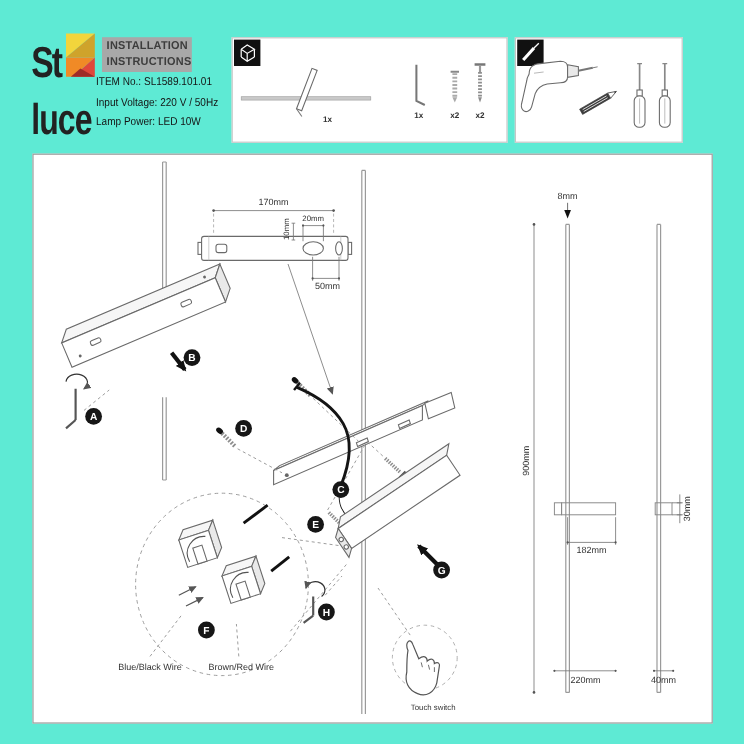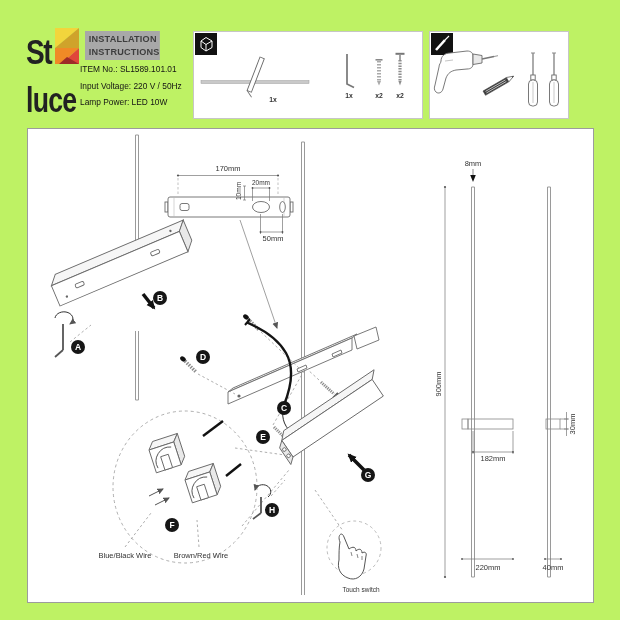--- a/index.html
+++ b/index.html
@@ -1,16 +1,16 @@
 <!DOCTYPE html>
 <html><head>
 <meta charset="utf-8">
 <style>
   html,body{margin:0;padding:0;background:#fff;}
-  #page{position:relative;width:620px;height:620px;background:#bef264;overflow:hidden;
+  #page{position:relative;width:620px;height:620px;background:#5eead4;overflow:hidden;
         font-family:"Liberation Sans",sans-serif;color:#111;}
   .box{position:absolute;border:1px solid #c6c6c6;background:#fff;}
   #mainbox{position:absolute;left:27px;top:128px;width:565px;height:473px;border:1px solid #9c9c9c;background:#fff;}
   #titlebar{position:absolute;left:85px;top:31px;width:74px;height:28px;background:#a8a8a8;
             color:#3d3d3d;font-weight:bold;font-size:9.5px;line-height:13px;padding:1px 0 0 4px;
             letter-spacing:.2px;transform:scaleX(.96);transform-origin:left top;}
   #iteminfo{position:absolute;left:80px;top:61px;font-size:9.5px;line-height:16.5px;font-weight:500;
             color:#141414;transform:scaleX(.88);transform-origin:left top;white-space:nowrap;}
   svg{position:absolute;left:0;top:0;}
   svg text{font-family:"Liberation Sans",sans-serif;fill:#222;}

